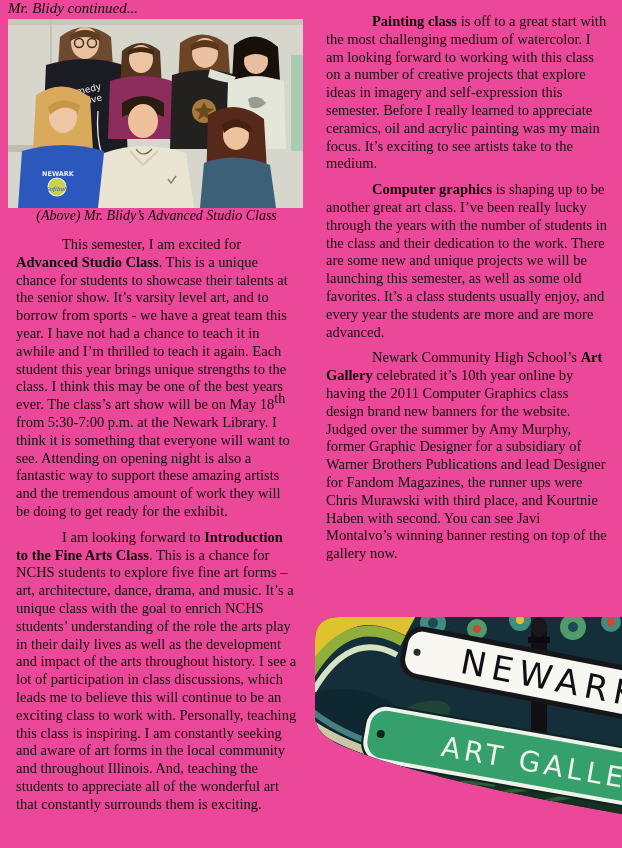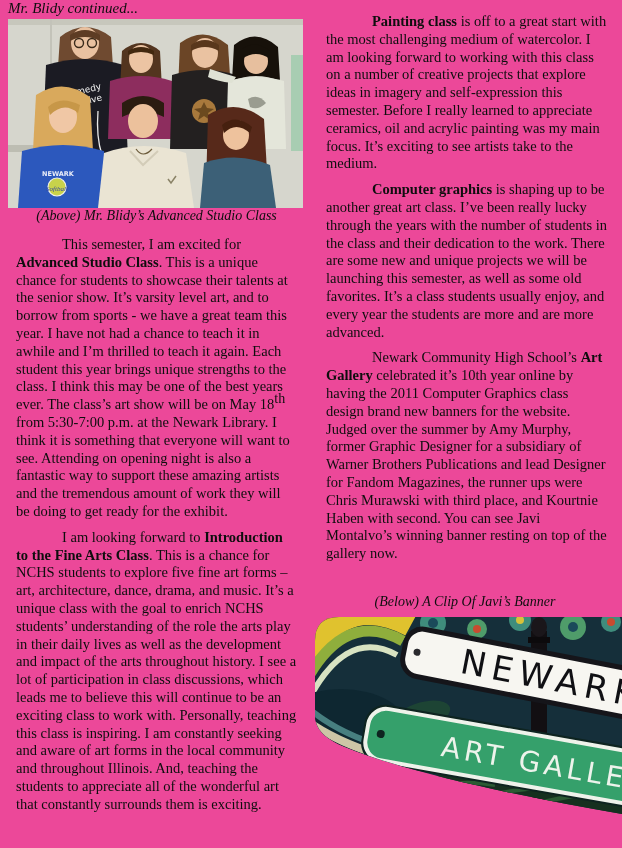--- a/index.html
+++ b/index.html
@@ -108,21 +108,20 @@
     <p><span>This semester, I am excited for </span><b>Advanced Studio Class</b><span>. This is a unique chance for students to showcase their talents at the senior show. It’s varsity level art, and to borrow from sports - we have a great team this year. I have not had a chance to teach it in awhile and I’m thrilled to teach it again. Each student this year brings unique strengths to the class. I think this may be one of the best years ever. The class’s art show will be on May 18</span><span class="sup">th</span><span> from 5:30-7:00 p.m. at the Newark Library. I think it is something that everyone will want to see. Attending on opening night is also a fantastic way to support these amazing artists and the tremendous amount of work they will be doing to get ready for the exhibit.</span></p>
     <p><span>I am looking forward to </span><b>Introduction to the Fine Arts Class</b><span>. This is a chance for NCHS students to explore five fine art forms –art, architecture, dance, drama, and music. It’s a unique class with the goal to enrich NCHS students’ understanding of the role the arts play in their daily lives as well as the development and impact of the arts throughout history. I see a lot of participation in class discussions, which leads me to believe this will continue to be an exciting class to work with. Personally, teaching this class is inspiring. I am constantly seeking and aware of art forms in the local community and throughout Illinois. And, teaching the students to appreciate all of the wonderful art that constantly surrounds them is exciting.</span></p>
   </div>
 
   <div class="col right-col">
     <p><b>Painting class</b><span> is off to a great start with the most challenging medium of watercolor. I am looking forward to working with this class on a number of creative projects that explore ideas in imagery and self-expression this semester. Before I really learned to appreciate ceramics, oil and acrylic painting was my main focus. It’s exciting to see artists take to the medium.</span></p>
     <p><b>Computer graphics</b><span> is shaping up to be another great art class. I’ve been really lucky through the years with the number of students in the class and their dedication to the work. There are some new and unique projects we will be launching this semester, as well as some old favorites. It’s a class students usually enjoy, and every year the students are more and are more advanced.</span></p>
     <p class="italic-para"><span>Newark Community High School’s </span><b>Art Gallery</b><span> celebrated it’s 10th year online by having the 2011 Computer Graphics class design brand new banners for the website. Judged over the summer by Amy Murphy, former Graphic Designer for a subsidiary of Warner Brothers Publications and lead Designer for Fandom Magazines, the runner ups were Chris Murawski with third place, and Kourtnie Haben with second. You can see Javi Montalvo’s winning banner resting on top of the gallery now.</span></p>
   </div>
 
-  <div class="caption caption-below">(Below) A Clip Of Javi’s Banner</div>
 
   <div class="banner-frame">
     <svg viewBox="0 0 307 200" width="307" height="200">
       <defs>
         <clipPath id="bclip">
           <path d="M 24,0 H 307 V 197 C 210,180 100,158 30,130 C 10,122 0,112 0,98 V 24 Q 0,0 24,0 Z"></path>
         </clipPath>
       </defs>
       <g clip-path="url(#bclip)">
         <rect width="307" height="200" fill="#152f3a"></rect>

